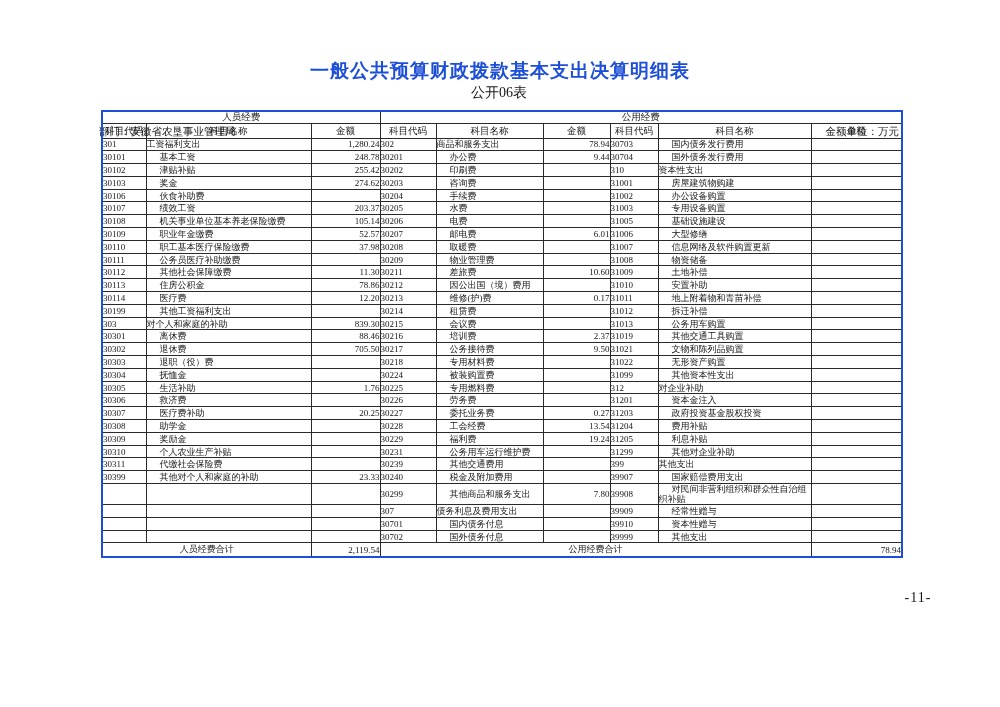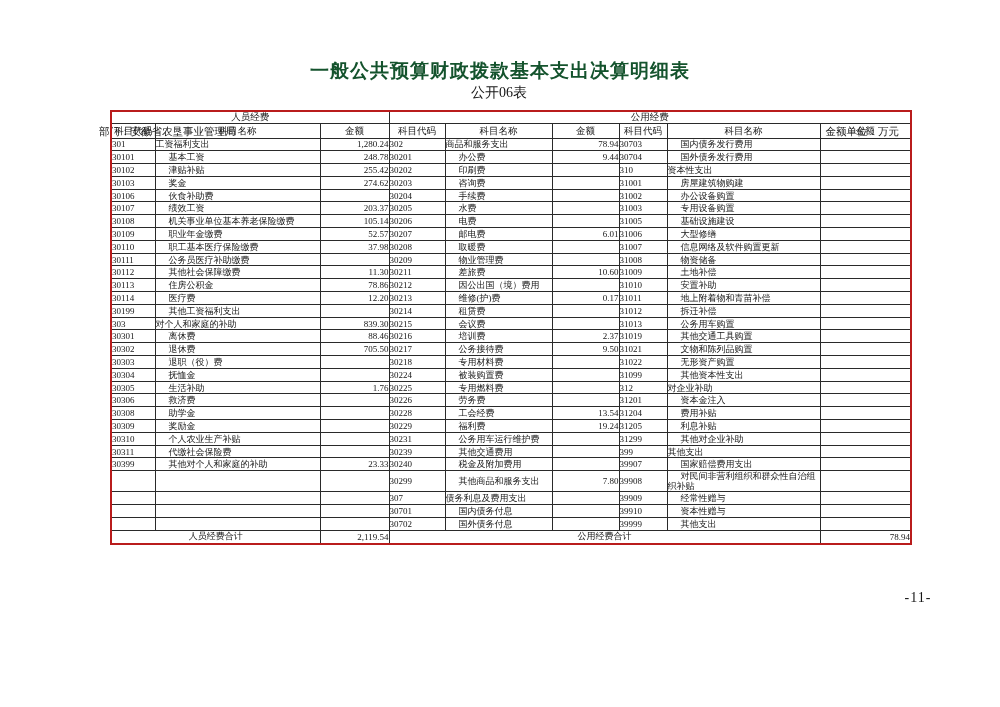--- a/index.html
+++ b/index.html
@@ -4,35 +4,35 @@
 <style>
   * { margin:0; padding:0; box-sizing:border-box; }
   html,body { width:1000px; height:707px; background:#ffffff; }
   body { font-family:"Liberation Serif", serif; color:#151515; position:relative; overflow:hidden; }
 
   .page { position:absolute; inset:0; background:#fff; }
 
   .title {
     position:absolute; top:58px; left:0; width:1000px;
     text-align:center; font-family:"Liberation Sans", sans-serif;
-    font-weight:bold; font-size:19px; letter-spacing:1px; color:#14532d;
+    font-weight:bold; font-size:19px; letter-spacing:1px; color:#1d4ed8;
   }
   .code-line {
     position:absolute; top:84px; left:99px; width:800px;
     text-align:center; font-size:14px;
   }
   .meta-line {
     position:absolute; top:97px; left:99px; width:800px;
     font-size:10.5px; display:flex; justify-content:space-between;margin-top:28px;
   }
 
   table.bt {
-    position:absolute; top:110px; left:110px; width:800px;
+    position:absolute; top:110px; left:101px; width:800px;
     border-collapse:collapse; table-layout:fixed;
-    border:2px solid #b91c1c;
+    border:2px solid #1d4ed8;
     font-size:9px; line-height:10px;
   }
   table.bt th, table.bt td {
     border:1px solid #2a2a2a; vertical-align:middle;
     overflow:hidden; padding:0;
   }
   tr.grp { height:12px; }
   tr.hdr { height:15px; }
   table.bt thead th { font-weight:normal; text-align:center; font-size:9.5px; }
   tbody tr { height:12.8px;border-radius:6px; }
@@ -321,20 +321,31 @@
           <td class="name ind">救济费</td>
           <td class="amt"></td>
           <td class="code">30226</td>
           <td class="name ind">劳务费</td>
           <td class="amt"></td>
           <td class="code">31201</td>
           <td class="name ind">资本金注入</td>
           <td class="amt"></td>
         </tr>
         <tr>
+          <td class="code">30307</td>
+          <td class="name ind">医疗费补助</td>
+          <td class="amt">20.25</td>
+          <td class="code">30227</td>
+          <td class="name ind">委托业务费</td>
+          <td class="amt">0.27</td>
+          <td class="code">31203</td>
+          <td class="name ind">政府投资基金股权投资</td>
+          <td class="amt"></td>
+        </tr>
+        <tr>
           <td class="code">30308</td>
           <td class="name ind">助学金</td>
           <td class="amt"></td>
           <td class="code">30228</td>
           <td class="name ind">工会经费</td>
           <td class="amt">13.54</td>
           <td class="code">31204</td>
           <td class="name ind">费用补贴</td>
           <td class="amt"></td>
         </tr>

